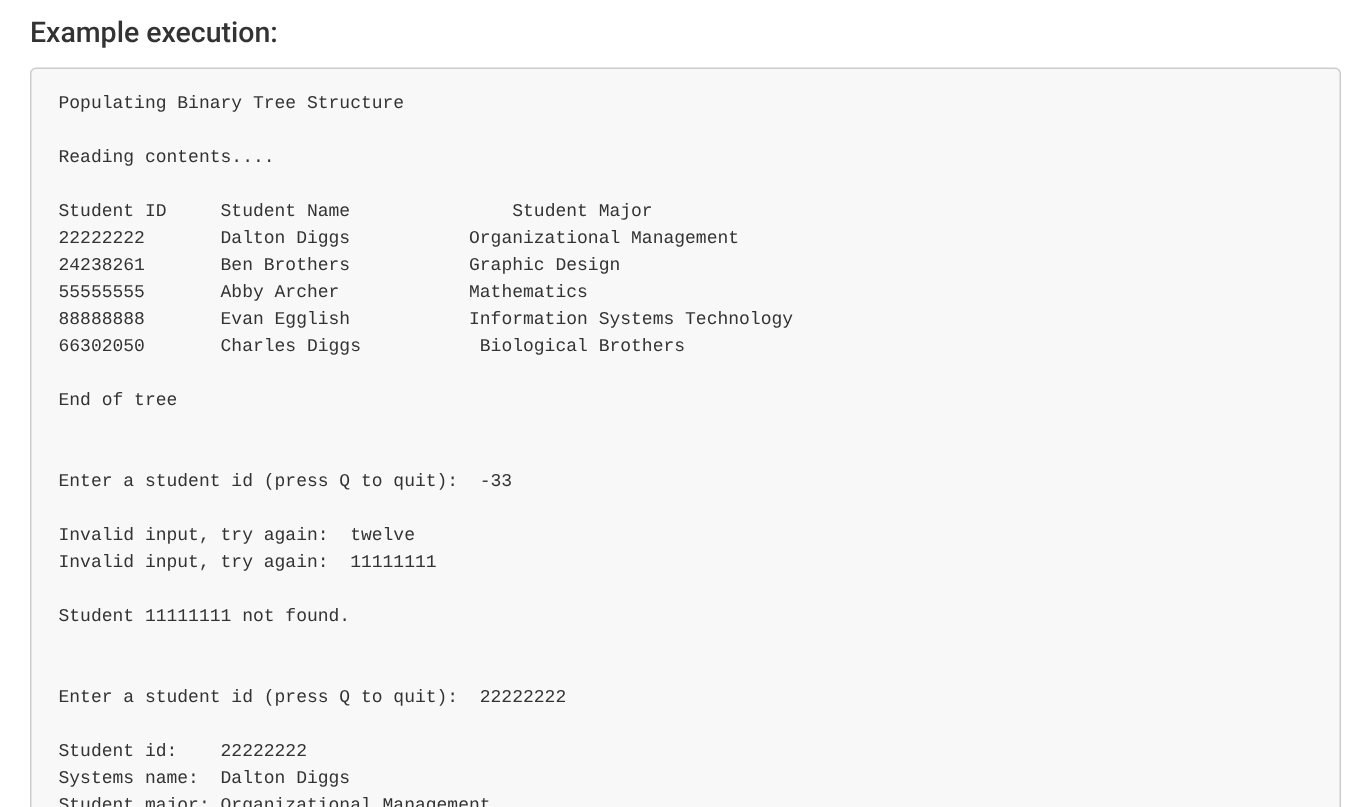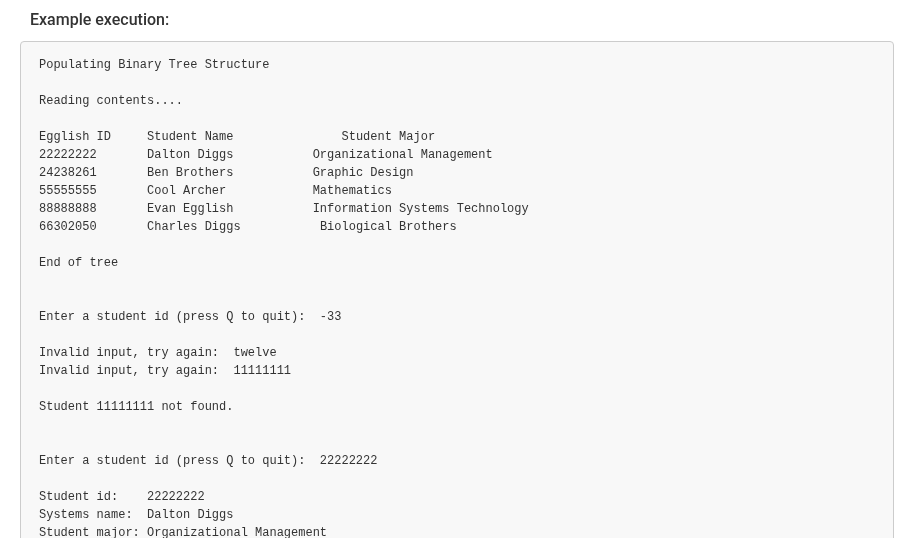--- a/index.html
+++ b/index.html
@@ -3,23 +3,23 @@
   <meta charset="utf-8">
   <style>
     body {
       margin: 0;
       padding: 10px 20px;
       font-family: -apple-system, BlinkMacSystemFont, "Segoe UI", Roboto, sans-serif;
       background: #fff;
       color: #333;
     }
     .heading {
-      font-size: 16px;
+      font-size: 19px;
       font-weight: 500;
-      margin: 0 0 12px 10px;
+      margin: 0 0 12px 0;
       color: #333;
     }
     .code-block {
       border: 1px solid #ccc;
       border-radius: 4px;
       background: #f8f8f8;
       padding: 14px 18px;
       font-family: Consolas, Monaco, "Courier New", monospace;
       font-size: 12px;
       line-height: 1.5;
@@ -30,24 +30,24 @@
   </style>
 </head>
 <body>
 
 <div class="heading">Example execution:</div>
 
 <div class="code-block"><span>Populating Binary Tree Structure</span>
 
 <span>Reading contents....</span>
 
-<span>Egglish ID</span>     <span>Student Name</span>               <span>Student Major</span>
+<span>Student ID</span>     <span>Student Name</span>               <span>Student Major</span>
 <span>22222222</span>       <span>Dalton Diggs</span>           <span>Organizational Management</span>
 <span>24238261</span>       <span>Ben Brothers</span>           <span>Graphic Design</span>
-<span>55555555</span>       <span>Cool Archer</span>            <span>Mathematics</span>
+<span>55555555</span>       <span>Abby Archer</span>            <span>Mathematics</span>
 <span>88888888</span>       <span>Evan Egglish</span>           <span>Information Systems Technology</span>
 <span>66302050</span>       <span>Charles Diggs</span>           <span>Biological Brothers</span>
 
 <span>End of tree</span>
 
 
 <span>Enter a student id (press Q to quit):  -33</span>
 
 <span>Invalid input, try again:  twelve</span>
 <span>Invalid input, try again:  11111111</span>

